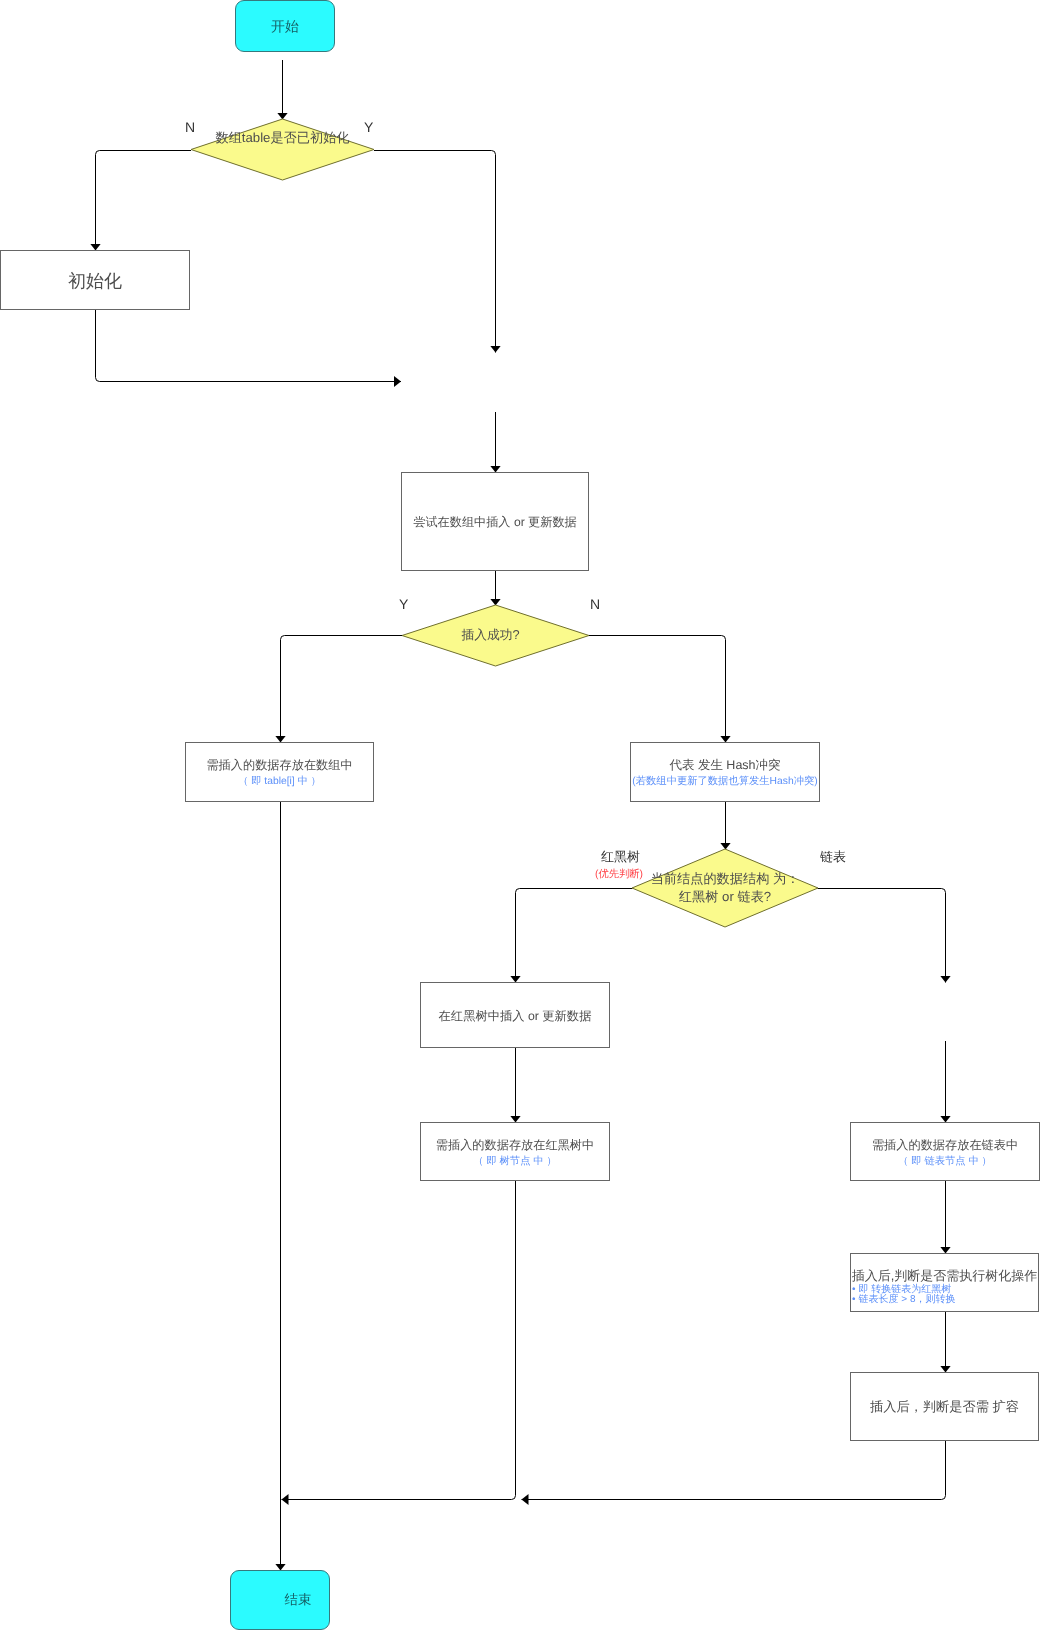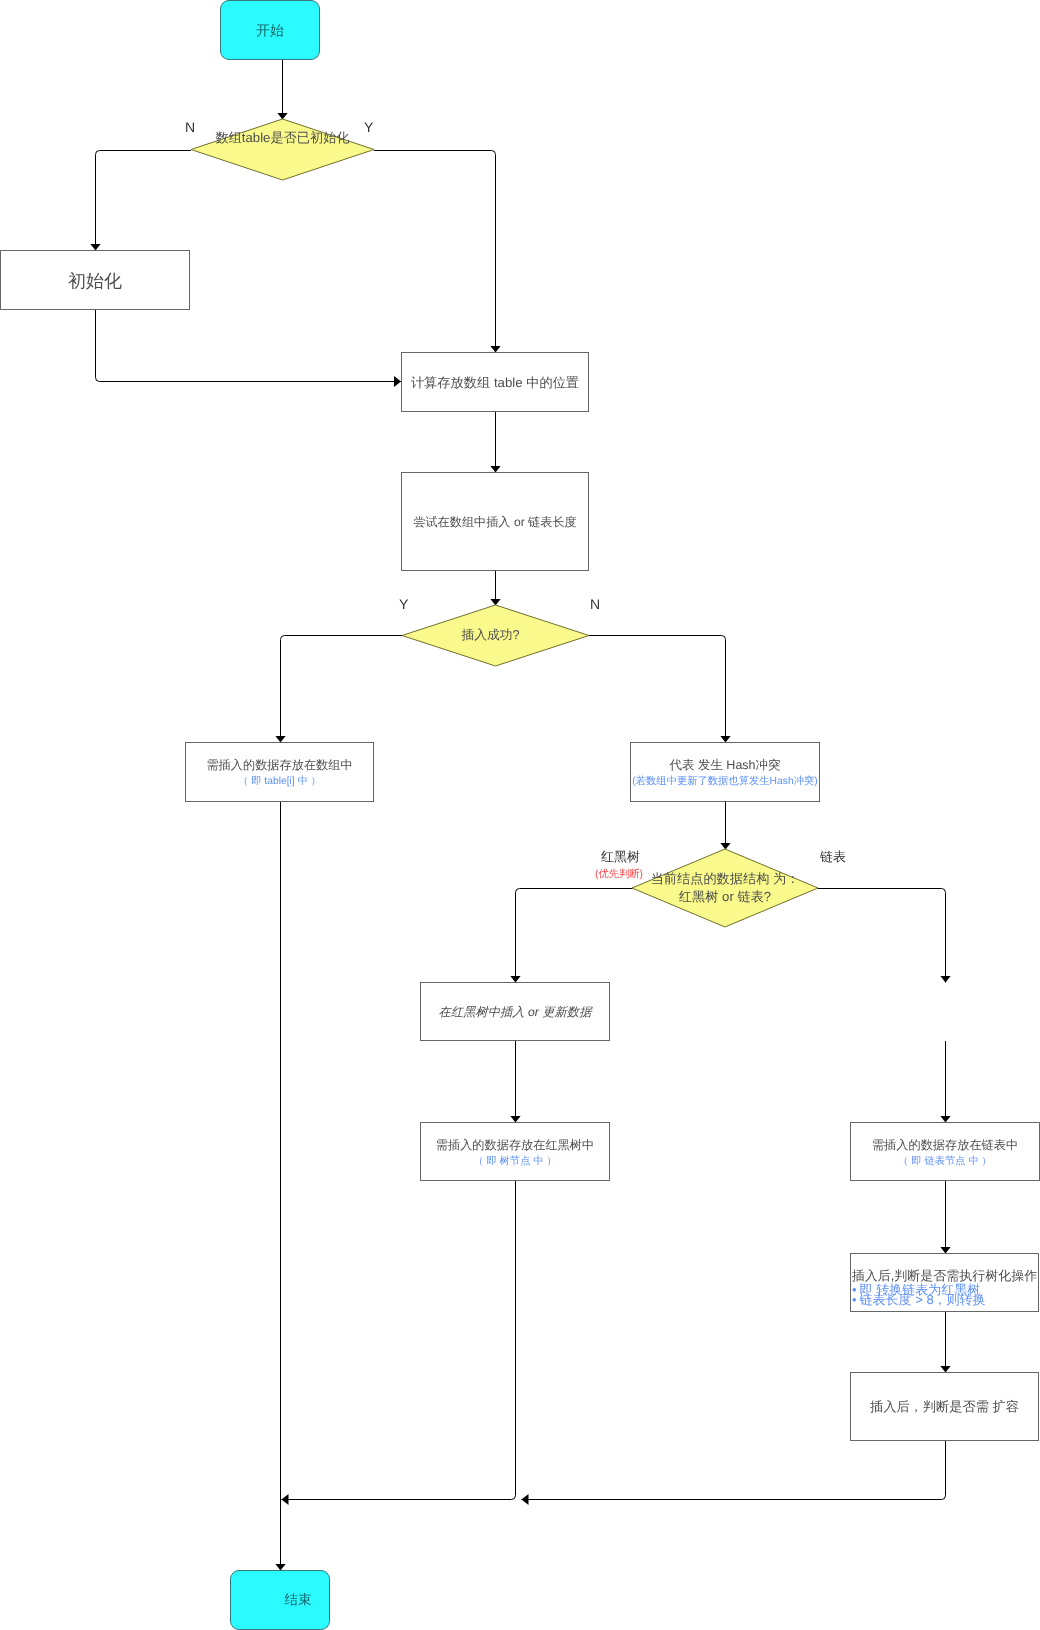--- a/index.html
+++ b/index.html
@@ -13,21 +13,21 @@
   .proc{border:1px solid #666666;background:#ffffff;color:#4d4d4d;line-height:16px;padding-top:1px;}
   .term{border:1px solid #36797d;background:#2BFBFF;color:#155e63;
         line-height:14px;border-radius:9px;}
   .dec{color:#4d4d4d;line-height:18.5px;background:transparent;border:0;}
   .dec .dtext{position:relative;z-index:2;}
   .sub{color:#5b8ff9;font-size:10.3px;line-height:13px;white-space:nowrap;margin-top:2px;}
   .lbl{white-space:nowrap;}
   .edgelabel{position:absolute;color:#333333;font-size:14px;line-height:14px;white-space:nowrap;z-index:4;}
   .edgelabel.cjk{font-size:13px;line-height:13px;}
   .edgelabel.red{color:#ff4146;font-size:10.3px;line-height:10px;}
-  .bullets{align-self:stretch;text-align:left;color:#5b8ff9;font-size:13px;line-height:10.3px;
+  .bullets{align-self:stretch;text-align:left;color:#5b8ff9;font-size:10px;line-height:10.3px;
            margin:2px 0 0 0;padding:0 0 0 1px;list-style:none;}
   .bullets li{white-space:nowrap;}
   .bullets li:before{content:"\2022";margin-right:3px;}
   .treeifybox{justify-content:flex-start;padding-top:14px;align-items:flex-start;}
   .treeifybox .lbl{align-self:center;line-height:15px;}
 </style>
 </head>
 <body>
 
 <div id="canvas">
@@ -59,38 +59,35 @@
   </g>
   <path d="M280.5,802 L280.5,1570.5" fill="none" stroke="#000000" stroke-width="1" marker-end="url(#ah)"></path>
 
   <g stroke-width="1" stroke="#6f6f2d" fill="#FAFA8C">
     <polygon points="282.5,119 374,149.5 282.5,180 191,149.5"></polygon>
     <polygon points="495.5,605 589,635.5 495.5,666 402,635.5"></polygon>
     <polygon points="725,849 818,888 725,927 632,888"></polygon>
   </g>
 </svg>
 
-<div class="node term" style="left:220px;top:0px;width:100px;height:60px;font-size:13.9px;">
+<div class="node term" style="left:235px;top:0px;width:100px;height:52px;font-size:13.9px;">
   <span class="lbl">开始</span>
 </div>
 
 <div class="node dec" style="left:191px;top:108px;width:183px;height:61px;font-size:13.2px;">
   <span class="dtext lbl">数组table是否已初始化</span>
 </div>
 
 <div class="node proc" style="left:0px;top:250px;width:190px;height:60px;font-size:18px;">
   <span class="lbl">初始化</span>
 </div>
 
-<div class="node proc" style="left:401px;top:352px;width:188px;height:60px;font-size:13.22px;">
-  <span class="lbl">计算存放数组 table 中的位置</span>
-</div>
 
 <div class="node proc" style="left:401px;top:472px;width:188px;height:99px;font-size:12.16px;">
-  <span class="lbl">尝试在数组中插入 or 链表长度</span>
+  <span class="lbl">尝试在数组中插入 or 更新数据</span>
 </div>
 
 <div class="node dec" style="left:397px;top:605px;width:187px;height:61px;font-size:12.75px;">
   <span class="dtext lbl">插入成功?</span>
 </div>
 
 <div class="node proc" style="left:630px;top:742px;width:190px;height:60px;font-size:12.5px;">
   <span class="lbl">代表 发生 Hash冲突</span>
   <span class="sub">(若数组中更新了数据也算发生Hash冲突)</span>
 </div>
@@ -98,21 +95,21 @@
 <div class="node proc" style="left:185px;top:742px;width:189px;height:60px;font-size:12.2px;">
   <span class="lbl">需插入的数据存放在数组中</span>
   <span class="sub">（ 即 table[i] 中 ）</span>
 </div>
 
 <div class="node dec" style="left:632px;top:849px;width:186px;height:78px;font-size:13.2px;">
   <span class="dtext lbl">当前结点的数据结构 为：</span>
   <span class="dtext lbl">红黑树 or 链表?</span>
 </div>
 
-<div class="node proc" style="left:420px;top:982px;width:190px;height:59px;font-size:12.29px;font-style:italic;">
+<div class="node proc" style="left:420px;top:982px;width:190px;height:66px;font-size:12.29px;">
   <span class="lbl">在红黑树中插入 or 更新数据</span>
 </div>
 
 
 <div class="node proc" style="left:420px;top:1122px;width:190px;height:59px;font-size:12.2px;">
   <span class="lbl">需插入的数据存放在红黑树中</span>
   <span class="sub">（ 即 树节点 中 ）</span>
 </div>
 
 <div class="node proc" style="left:850px;top:1122px;width:190px;height:59px;font-size:12.2px;">

